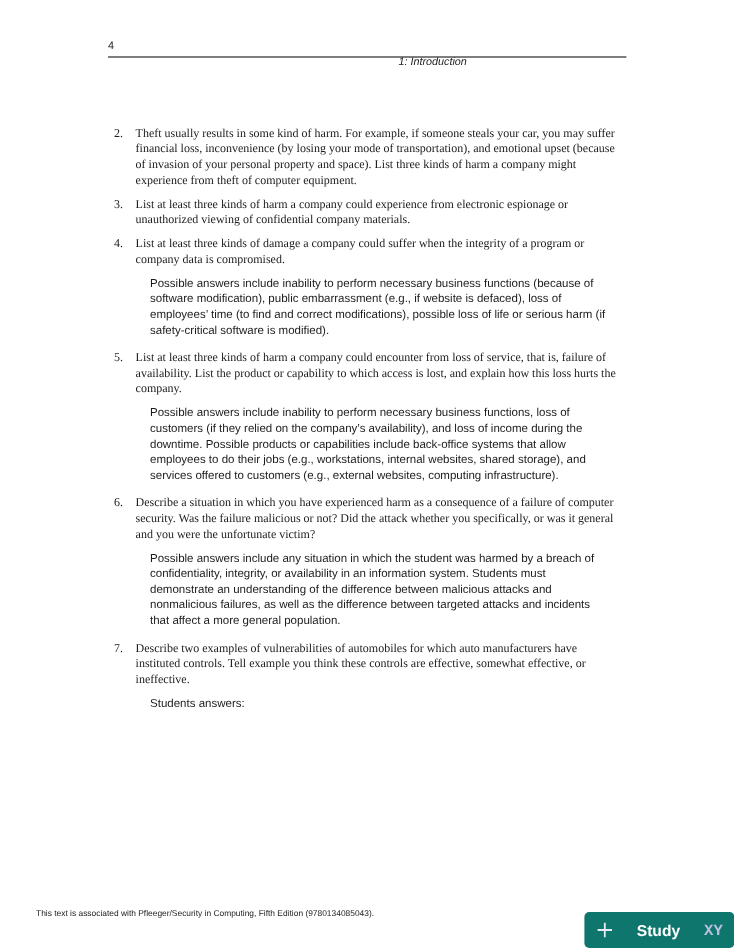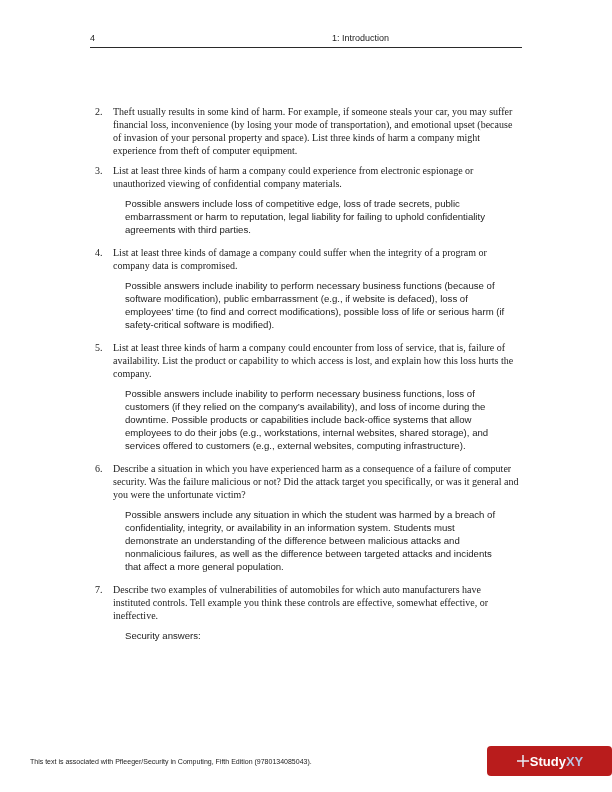--- a/index.html
+++ b/index.html
@@ -15,21 +15,21 @@
   .header {
     position: absolute;
     top: 33px;
     left: 90px;
     right: 90px;
     height: 14px;
     font-family: "Liberation Sans", sans-serif;
     font-size: 9px;
   }
   .page-num { position: absolute; left: 0; top: 0; }
-  .chapter  { position: absolute; left: 242px; top: 0; }
+  .chapter  { position: absolute; left: 242px; top: 13px; font-style: italic; }
   .header-rule {
     position: absolute;
     top: 47px;
     left: 90px;
     right: 90px;
     border-top: 1px solid #2a2a2a;
   }
   .content {
     position: absolute;
     top: 105px;
@@ -56,42 +56,42 @@
     position: absolute;
     left: 30px;
     bottom: 27px;
     font-family: "Liberation Sans", sans-serif;
     font-size: 7px;
     color: #222222;
   }
   .brand-badge {
     position: absolute;
     right: 0;
-    bottom: 16px;
+    bottom: 2px;
     width: 125px;
     height: 30px;
-    background: #b91c1c;
+    background: #0f766e;
     border-radius: 4px;
     display: flex;
     align-items: center;
     justify-content: center;
-    gap: 0;
+    gap: 20px;
   }
   .brand-badge .plus-icon { display: flex; align-items: center; }
   .brand-badge .study {
     color: #ffffff;
     font-weight: bold;
     font-size: 13px;
     font-family: "Liberation Sans", sans-serif;
   }
   .brand-badge .xy {
     color: #b9c1de;
     font-weight: bold;
     font-size: 13px;
-    font-family: Liberation Sans, sans-serif;
+    font-family: Liberation Mono, monospace;
   }
 </style>
 </head>
 <body>
 
 <div class="page">
 
   <div class="header">
     <span class="page-num">4</span>
     <span class="chapter">1: Introduction</span>
@@ -103,45 +103,44 @@
 
     <div class="item question">
       <span class="num">2.</span>
       <div class="qtext">Theft usually results in some kind of harm. For example, if someone steals your car, you may suffer financial loss, inconvenience (by losing your mode of transportation), and emotional upset (because of invasion of your personal property and space). List three kinds of harm a company might experience from theft of computer equipment.</div>
     </div>
 
     <div class="item question">
       <span class="num">3.</span>
       <div class="qtext">List at least three kinds of harm a company could experience from electronic espionage or unauthorized viewing of confidential company materials.</div>
     </div>
-    <div class="item answer">Possible answers include loss of competitive edge, loss of trade secrets, public embarrassment or harm to reputation, legal liability for failing to uphold confidentiality agreements with third parties.</div>
 
     <div class="item question">
       <span class="num">4.</span>
       <div class="qtext">List at least three kinds of damage a company could suffer when the integrity of a program or company data is compromised.</div>
     </div>
     <div class="item answer">Possible answers include inability to perform necessary business functions (because of software modification), public embarrassment (e.g., if website is defaced), loss of employees’ time (to find and correct modifications), possible loss of life or serious harm (if safety-critical software is modified).</div>
 
     <div class="item question">
       <span class="num">5.</span>
       <div class="qtext">List at least three kinds of harm a company could encounter from loss of service, that is, failure of availability. List the product or capability to which access is lost, and explain how this loss hurts the company.</div>
     </div>
     <div class="item answer">Possible answers include inability to perform necessary business functions, loss of customers (if they relied on the company’s availability), and loss of income during the downtime. Possible products or capabilities include back-office systems that allow employees to do their jobs (e.g., workstations, internal websites, shared storage), and services offered to customers (e.g., external websites, computing infrastructure).</div>
 
     <div class="item question">
       <span class="num">6.</span>
-      <div class="qtext">Describe a situation in which you have experienced harm as a consequence of a failure of computer security. Was the failure malicious or not? Did the attack target you specifically, or was it general and you were the unfortunate victim?</div>
+      <div class="qtext">Describe a situation in which you have experienced harm as a consequence of a failure of computer security. Was the failure malicious or not? Did the attack whether you specifically, or was it general and you were the unfortunate victim?</div>
     </div>
     <div class="item answer">Possible answers include any situation in which the student was harmed by a breach of confidentiality, integrity, or availability in an information system. Students must demonstrate an understanding of the difference between malicious attacks and nonmalicious failures, as well as the difference between targeted attacks and incidents that affect a more general population.</div>
 
     <div class="item question">
       <span class="num">7.</span>
       <div class="qtext">Describe two examples of vulnerabilities of automobiles for which auto manufacturers have instituted controls. Tell example you think these controls are effective, somewhat effective, or ineffective.</div>
     </div>
-    <div class="item answer">Security answers:</div>
+    <div class="item answer">Students answers:</div>
 
   </div>
 
   <div class="footer-text">This text is associated with Pfleeger/Security in Computing, Fifth Edition (9780134085043).</div>
 
   <div class="brand-badge">
     <span class="plus-icon">
       <svg width="14" height="14" viewBox="0 0 14 14">
         <path d="M7 1 L7 13 M1 7 L13 7" stroke="#e8ebf5" stroke-width="1.5" fill="none"></path>
       </svg>

